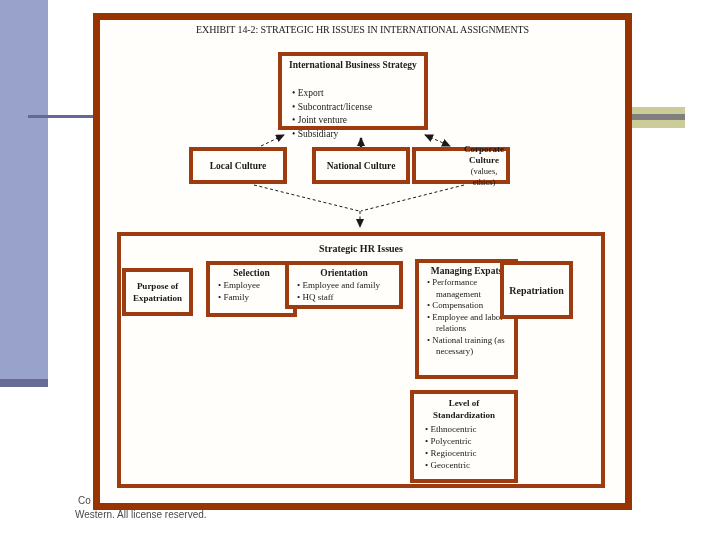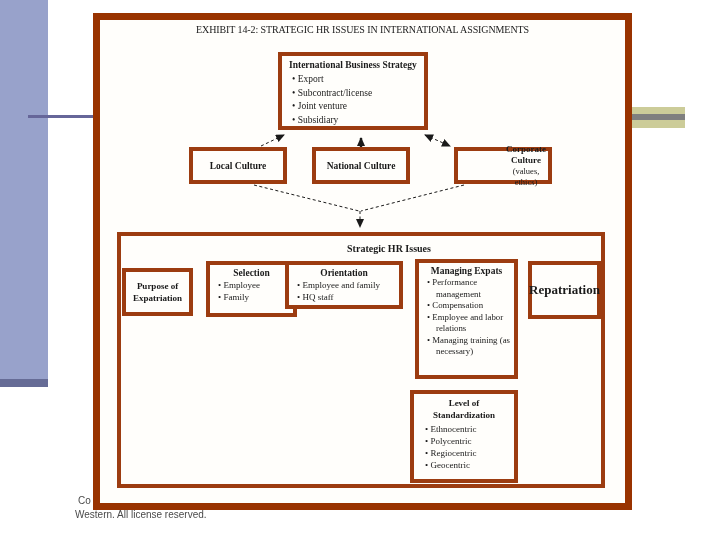--- a/index.html
+++ b/index.html
@@ -19,43 +19,43 @@
   
   .bx{position:absolute;box-sizing:border-box;border:4px solid #9c3c10;background:#fffefb;
       color:#1a1a1a;z-index:5;}
   .bx .ttl{font-weight:bold;}
   .center-flex{display:flex;flex-direction:column;align-items:center;justify-content:center;text-align:center;}
   .bullets{margin:0;padding:0;list-style:none;}
   .bullets li{padding-left:12px;text-indent:-9px;}
   .bullets li::before{content:"\2022\00a0";}
   
   .strategy{left:278px;top:52px;width:150px;height:78px;padding:4px 4px 0 7px;font-size:9.5px;}
-  .strategy .ttl{font-size:9.5px;margin-bottom:3px;}
+  .strategy .ttl{font-size:9.5px;margin-bottom:17px;}
   .strategy .bullets li{line-height:13.5px;}
   
   .culture{height:37px;top:147px;width:98px;font-size:9.5px;}
   .c-local{left:189px;}
   .c-national{left:312px;}
-  .c-corporate{left:454px;font-size:9px;line-height:11px;padding-left:46px;}
+  .c-corporate{left:412px;font-size:9px;line-height:11px;padding-left:46px;}
   .c-note{font-weight:normal;font-size:8.5px;}
   
   .hrbox{left:117px;top:232px;width:488px;height:256px;border:4px solid #9c3c10;}
   .hr-title{position:absolute;left:117px;top:243px;width:488px;text-align:center;
-            font-weight:bold;font-size:10px;color:#1a1a1a;z-index:6;margin-left:28px;}
+            font-weight:bold;font-size:10px;color:#1a1a1a;z-index:6;}
   
   .fb{z-index:6;font-size:9px;}
   .fb .ttl{text-align:center;font-size:9.5px;margin:3px 0 1px 0;}
   .fb .bullets{padding:0 3px 0 5px;}
   .fb .bullets li{line-height:12px;}
   .purpose{left:122px;top:268px;width:71px;height:48px;font-size:9px;font-weight:bold;line-height:12px;}
   .selection{left:206px;top:261px;width:91px;height:56px;}
   .orientation{left:285px;top:261px;width:118px;height:48px;}
   .managing{left:415px;top:259px;width:103px;height:120px;font-size:8.8px;}
   .managing .bullets li{line-height:11.5px;}
-  .repatriation{left:528px;top:261px;width:73px;height:58px;font-size:13px;font-weight:bold;}
+  .repatriation{left:500px;top:261px;width:73px;height:58px;font-size:10px;font-weight:bold;}
   
   .level{left:410px;top:390px;width:108px;height:93px;font-size:9px;z-index:6;}
   .level .ttl{text-align:center;line-height:12px;margin-top:3px;}
   .level .bullets{padding:2px 0 0 8px;}
   .level .bullets li{line-height:12px;}
   
   .arrows{position:absolute;left:0;top:0;width:720px;height:540px;z-index:4;pointer-events:none;}
   
   .footer-line{position:absolute;font-family:"Liberation Sans", sans-serif;font-size:10px;
                color:#4a4a4a;z-index:1;white-space:nowrap;}
@@ -143,21 +143,21 @@
     <li>HQ staff</li>
   </ul>
 </div>
 
 <div class="bx fb managing">
   <div class="ttl">Managing Expats</div>
   <ul class="bullets">
     <li>Performance management</li>
     <li>Compensation</li>
     <li>Employee and labor relations</li>
-    <li>Managing training (as necessary)</li>
+    <li>National training (as necessary)</li>
   </ul>
 </div>
 
 <div class="bx fb repatriation center-flex">
   <div>Repatriation</div>
 </div>
 
 <div class="bx level">
   <div class="ttl">
     <div>Level of</div>

